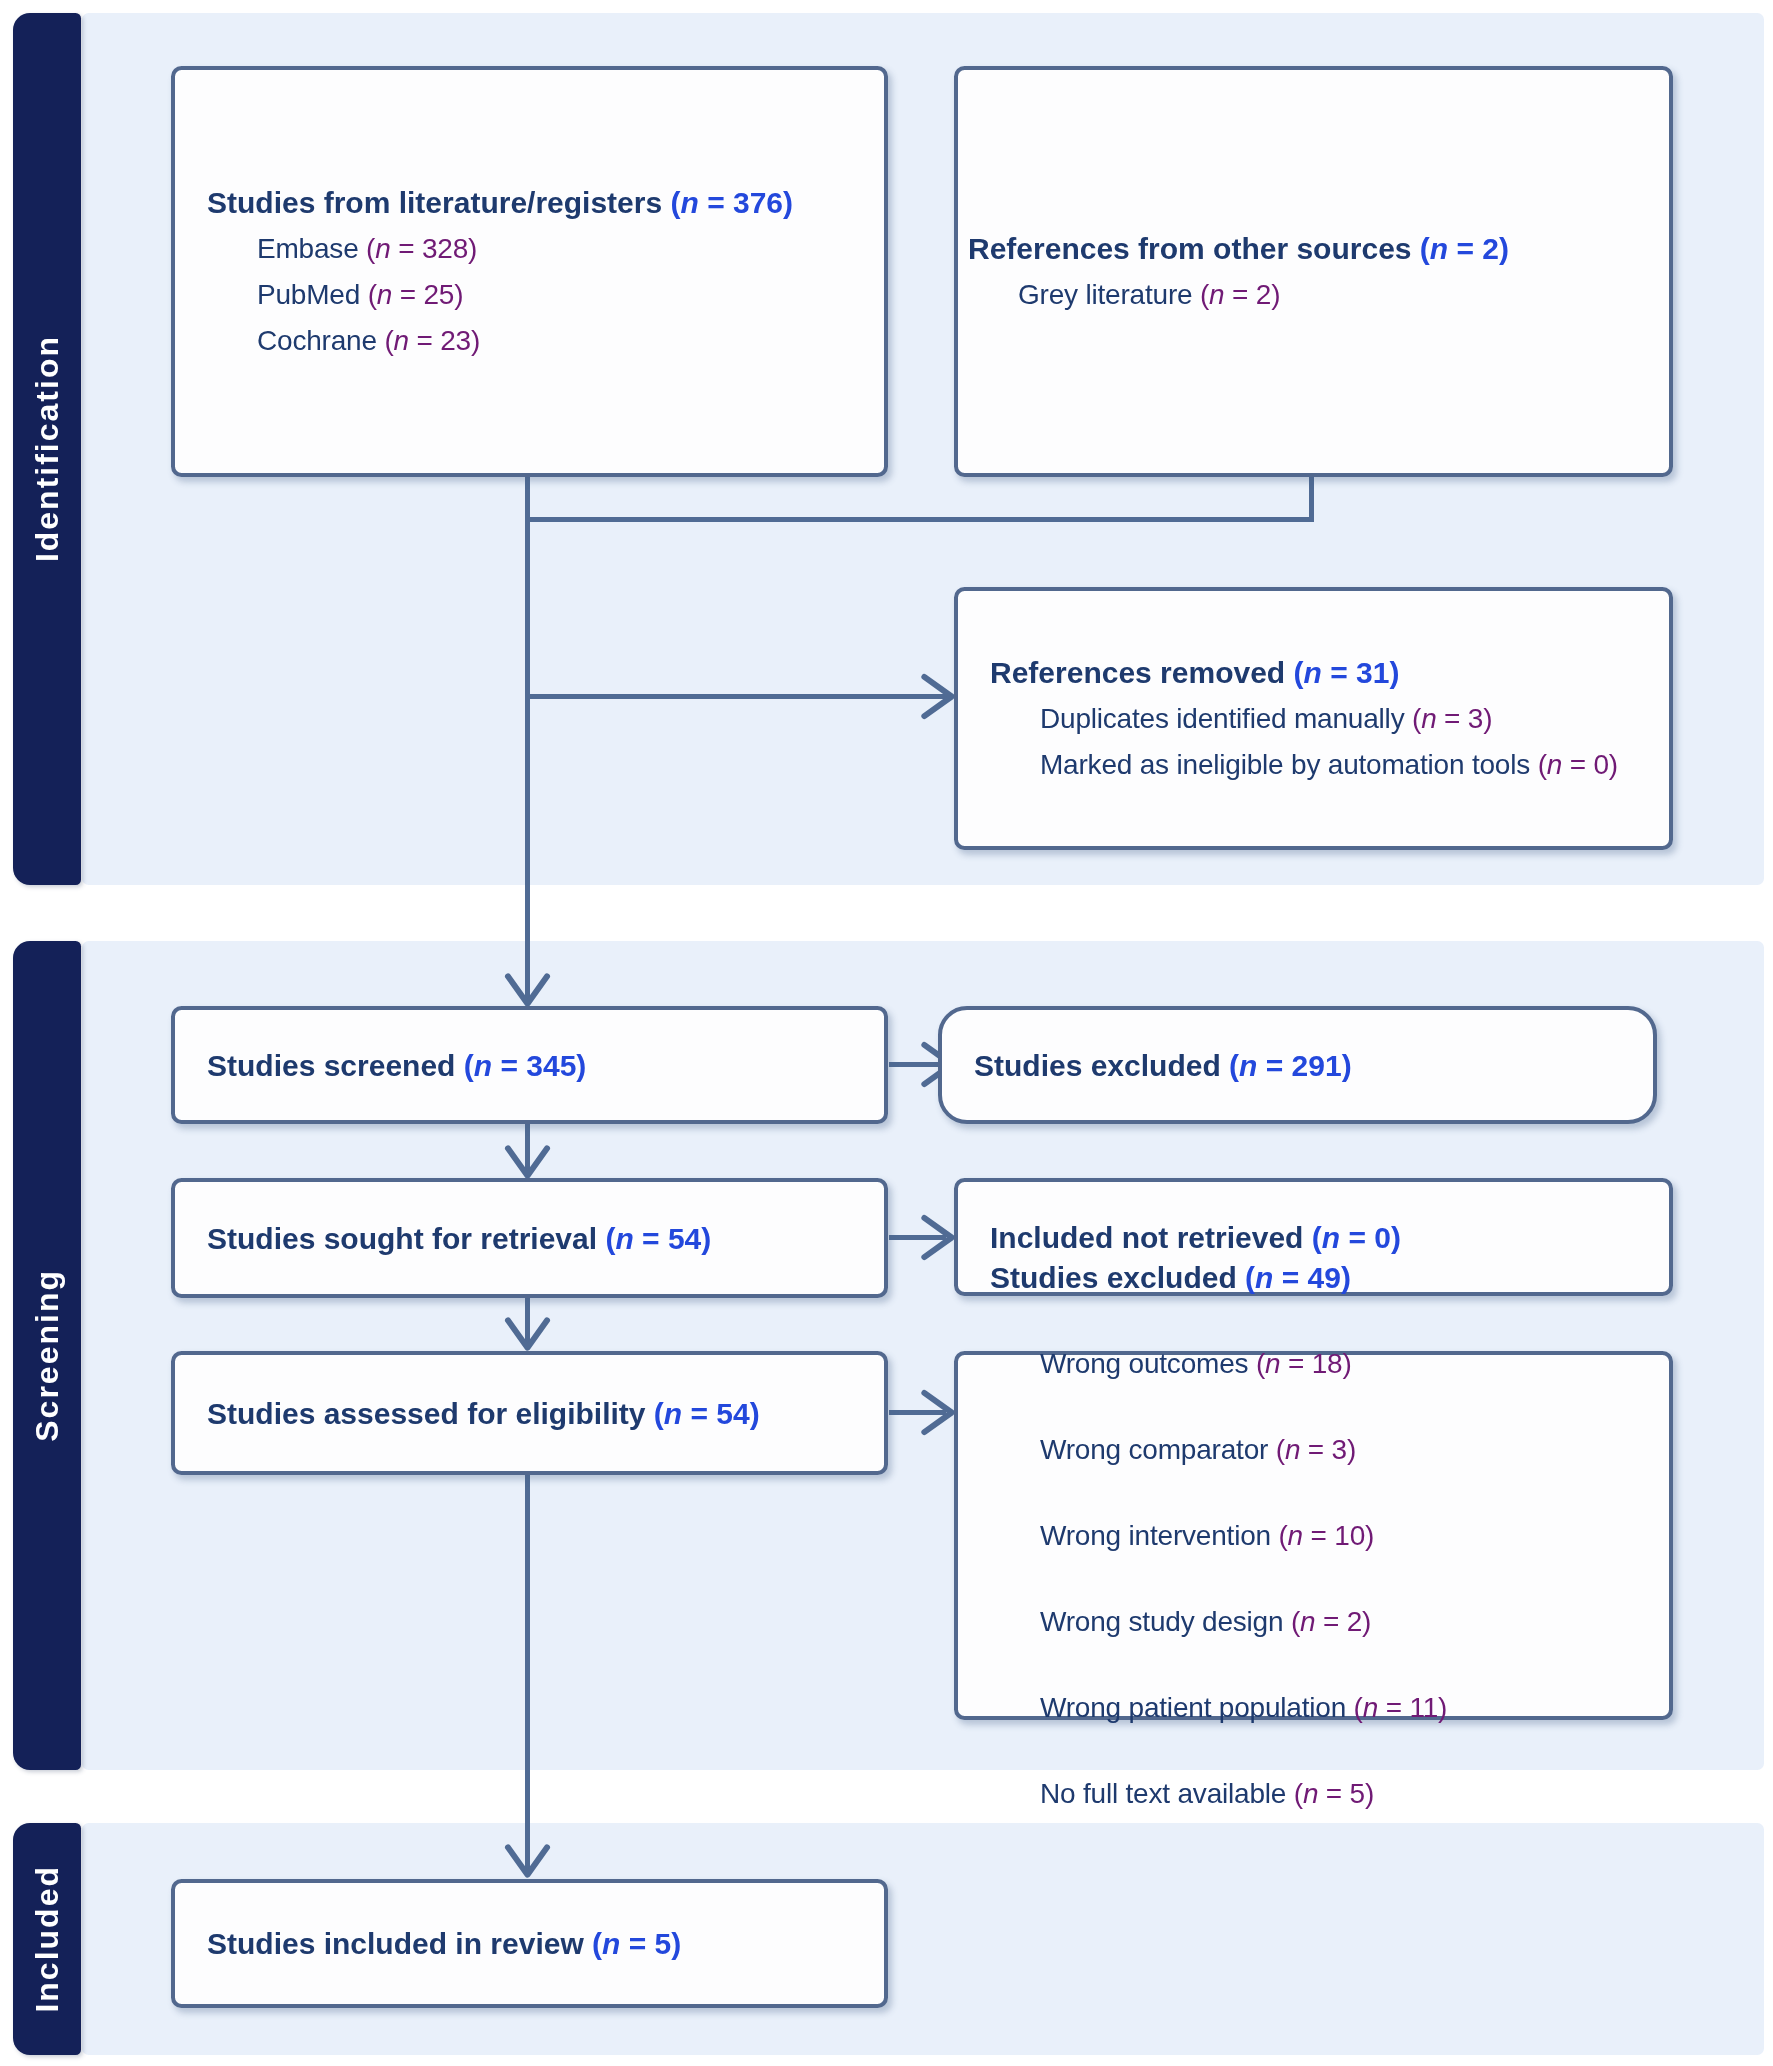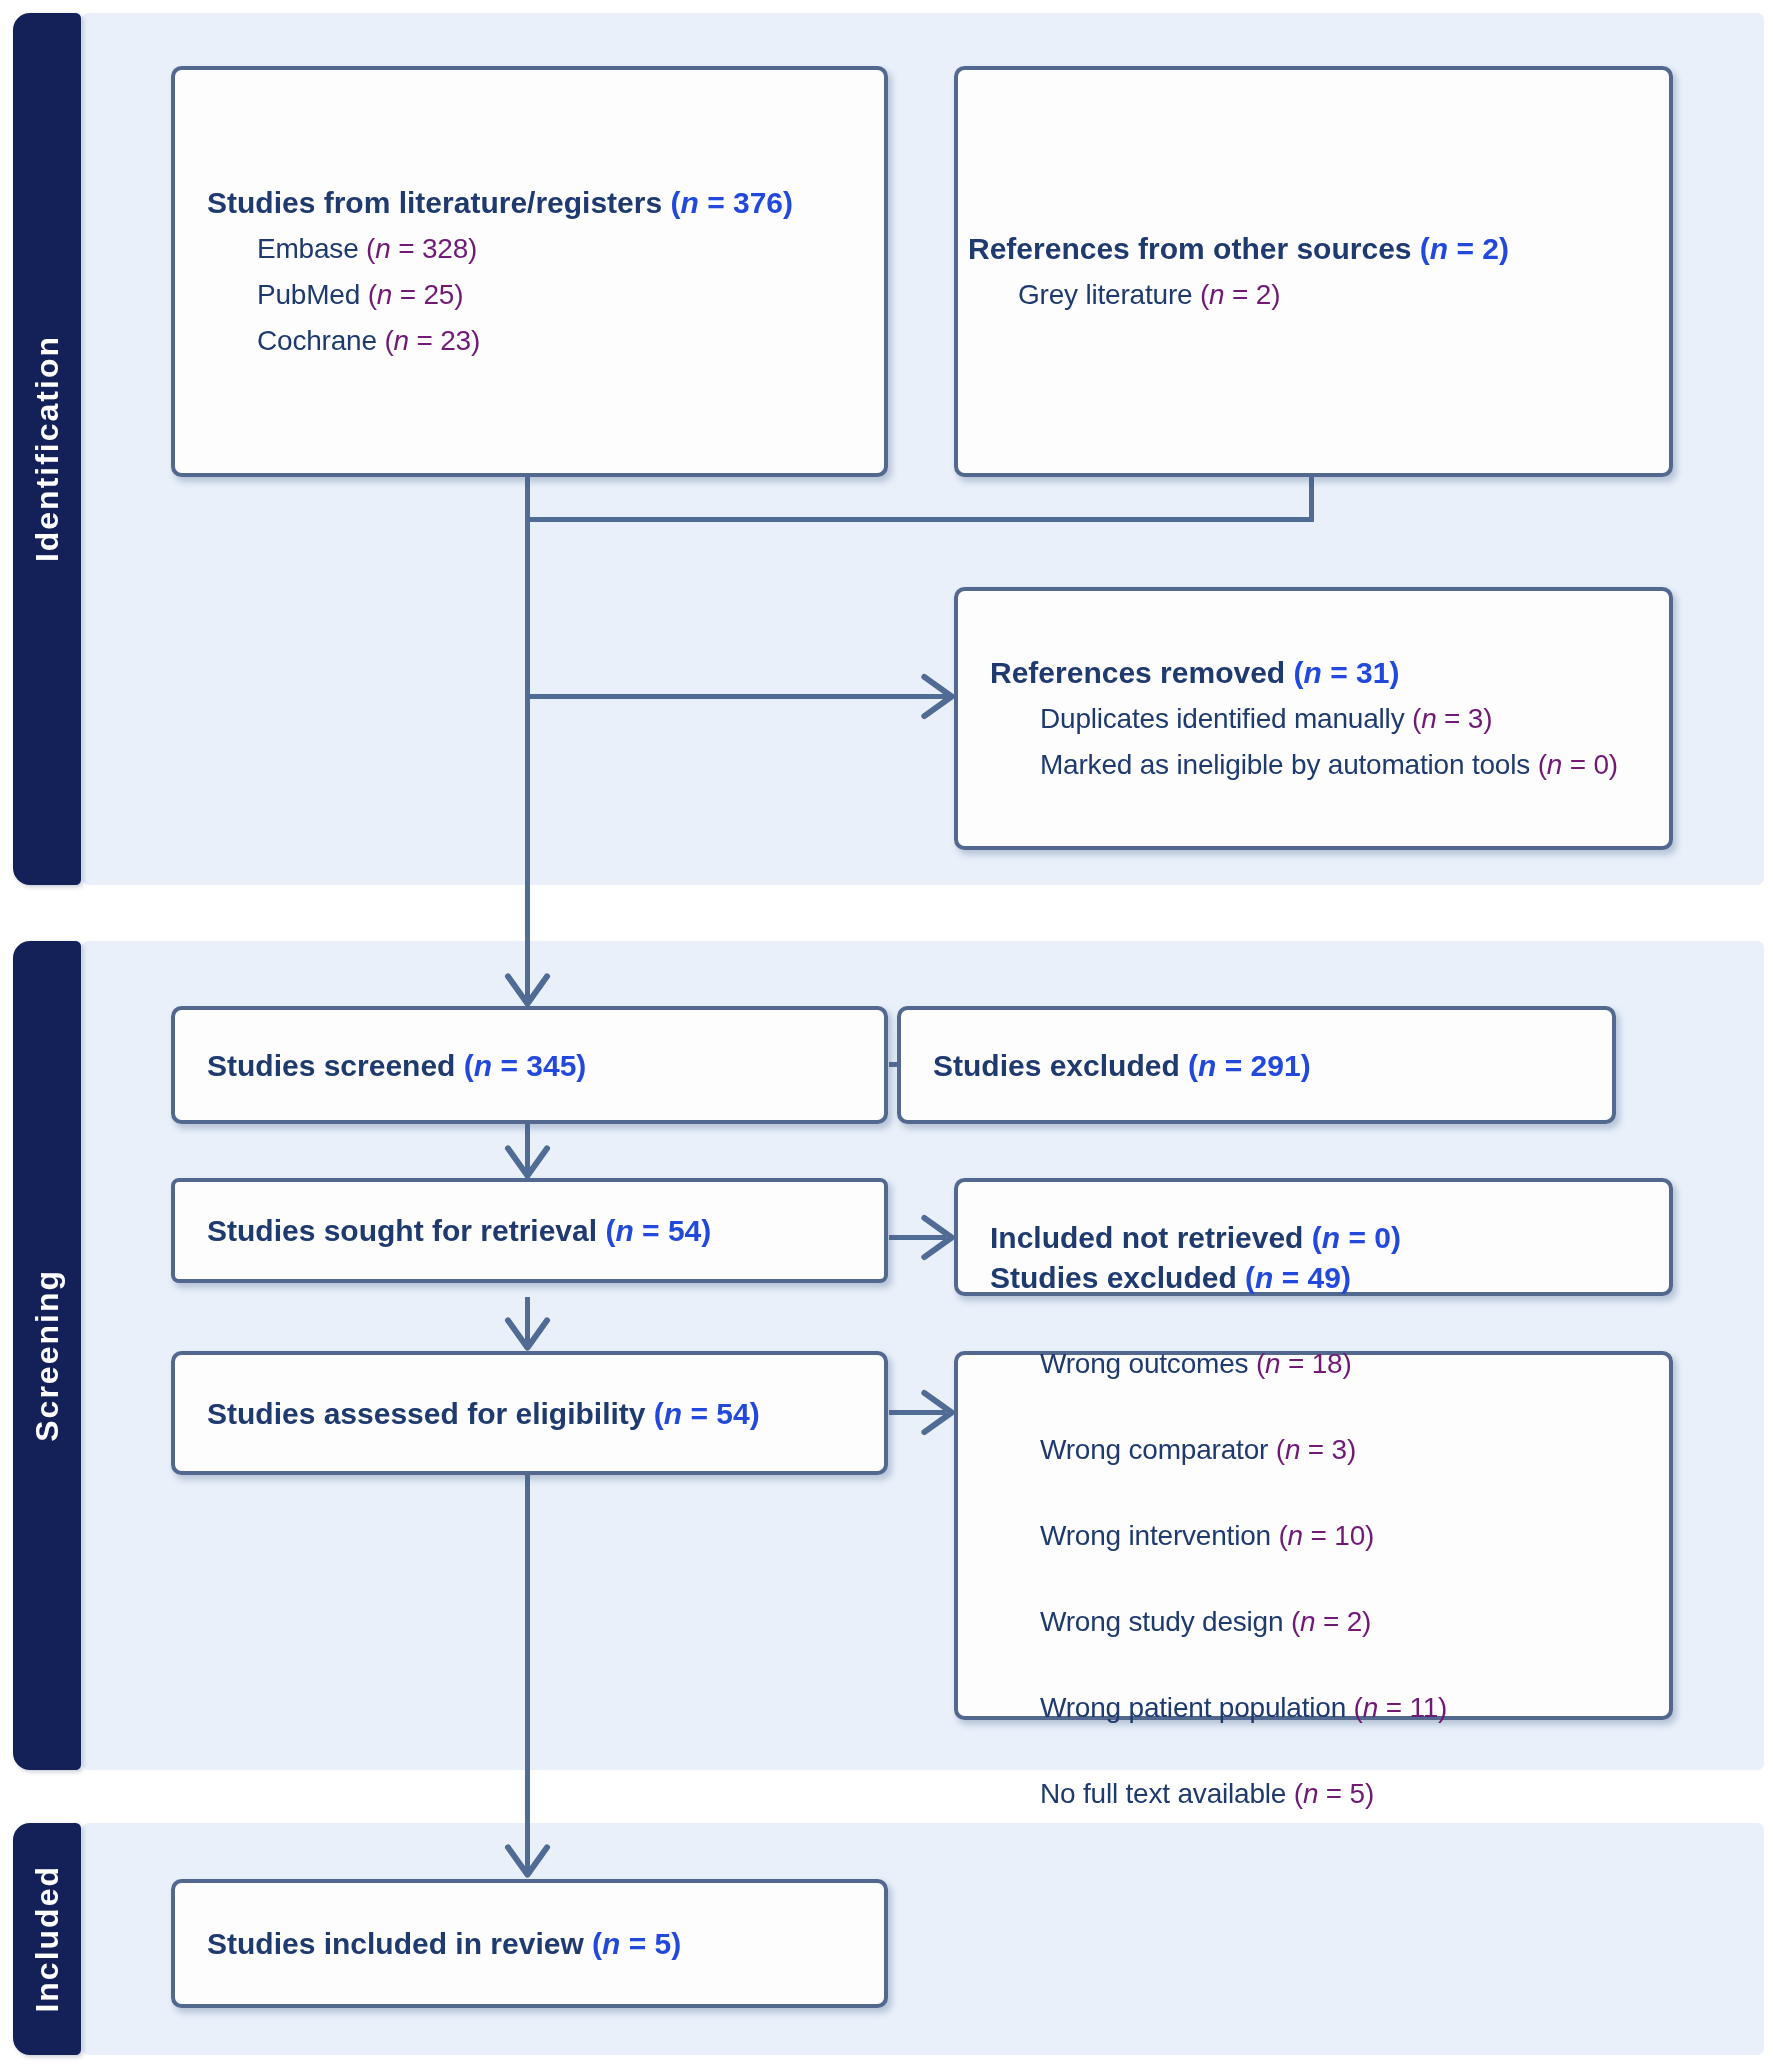--- a/index.html
+++ b/index.html
@@ -127,25 +127,25 @@
 <div class="fbox" style="left:954px;top:564px;width:719px;height:263px;margin-top:23px;">
     <div class="box-title"><span>References removed </span><span class="nblue">(<i>n</i> = 31)</span></div>
     <div class="box-item"><span>Duplicates identified manually </span><span class="nplain">(<i>n</i> = 3)</span></div>
     <div class="box-item"><span>Marked as ineligible by automation tools </span><span class="nplain">(<i>n</i> = 0)</span></div>
   </div>
 
 <div class="fbox" style="left:171px;top:1006px;width:717px;height:118px;">
     <div class="box-title"><span>Studies screened </span><span class="nblue">(<i>n</i> = 345)</span></div>
   </div>
 
-<div class="fbox" style="left:897px;top:1006px;width:719px;height:118px;">
+<div class="fbox" style="left:938px;top:1006px;width:719px;height:118px;border-radius:29px;">
     <div class="box-title"><span>Studies excluded </span><span class="nblue">(<i>n</i> = 291)</span></div>
   </div>
 
-<div class="fbox" style="left:171px;top:1178px;width:717px;height:105px;border-radius:8px;">
+<div class="fbox" style="left:171px;top:1178px;width:717px;height:120px;">
     <div class="box-title"><span>Studies sought for retrieval </span><span class="nblue">(<i>n</i> = 54)</span></div>
   </div>
 
 <div class="fbox" style="left:954px;top:1178px;width:719px;height:118px;">
     <div class="box-title"><span>Included not retrieved </span><span class="nblue">(<i>n</i> = 0)</span></div>
   </div>
 
 <div class="fbox" style="left:171px;top:1351px;width:717px;height:124px;">
     <div class="box-title"><span>Studies assessed for eligibility </span><span class="nblue">(<i>n</i> = 54)</span></div>
   </div>

